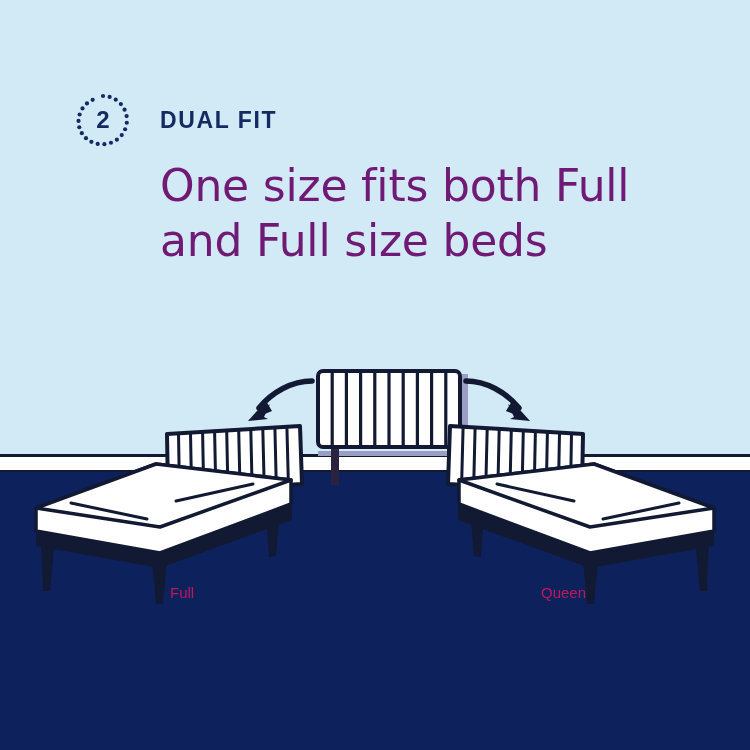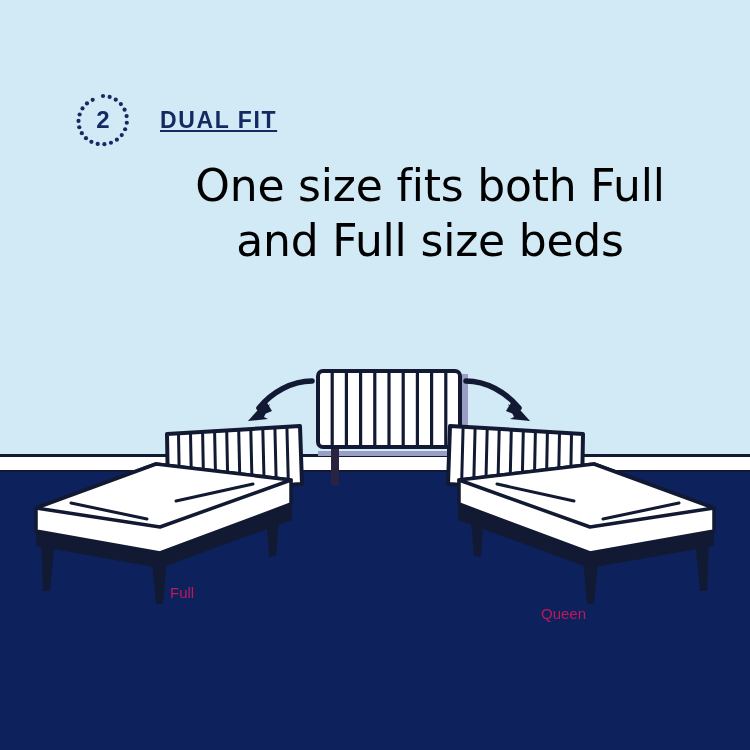--- a/index.html
+++ b/index.html
@@ -62,44 +62,42 @@
     line-height: 1;
   }
   .eyebrow {
     margin-left: 30px;
     font-family: "Liberation Sans", sans-serif;
     font-size: 23px;
     font-weight: bold;
     letter-spacing: 1.6px;
     color: #152a63;
     white-space: nowrap;
-    text-decoration: underline;
   }
   .headline {
     position: absolute;
     left: 160px;
     top: 158px;
     width: 540px;
     font-family: "DejaVu Sans", sans-serif;
     font-size: 44px;
     font-weight: 400;
     line-height: 1.26;
-    color: #000000;
+    color: #701a75;
     letter-spacing: -0.2px;
-    text-align: center;
   }
   .bed-caption {
     position: absolute;
     font-family: "Liberation Sans", sans-serif;
     font-size: 15px;
     color: #be185d;
     white-space: nowrap;
   }
   #caption-full  { left: 170px; top: 584px; }
-  #caption-queen { left: 541px; top: 584px; margin-top: 21px; }
+  #caption-queen { left: 541px; top: 584px; }
 </style>
 </head>
 <body>
 
 <div id="poster">
 
   <svg class="scene-svg" viewBox="0 0 750 750">
 
     <rect x="0" y="0" width="750" height="456" fill="#d2eaf5"></rect>
 

